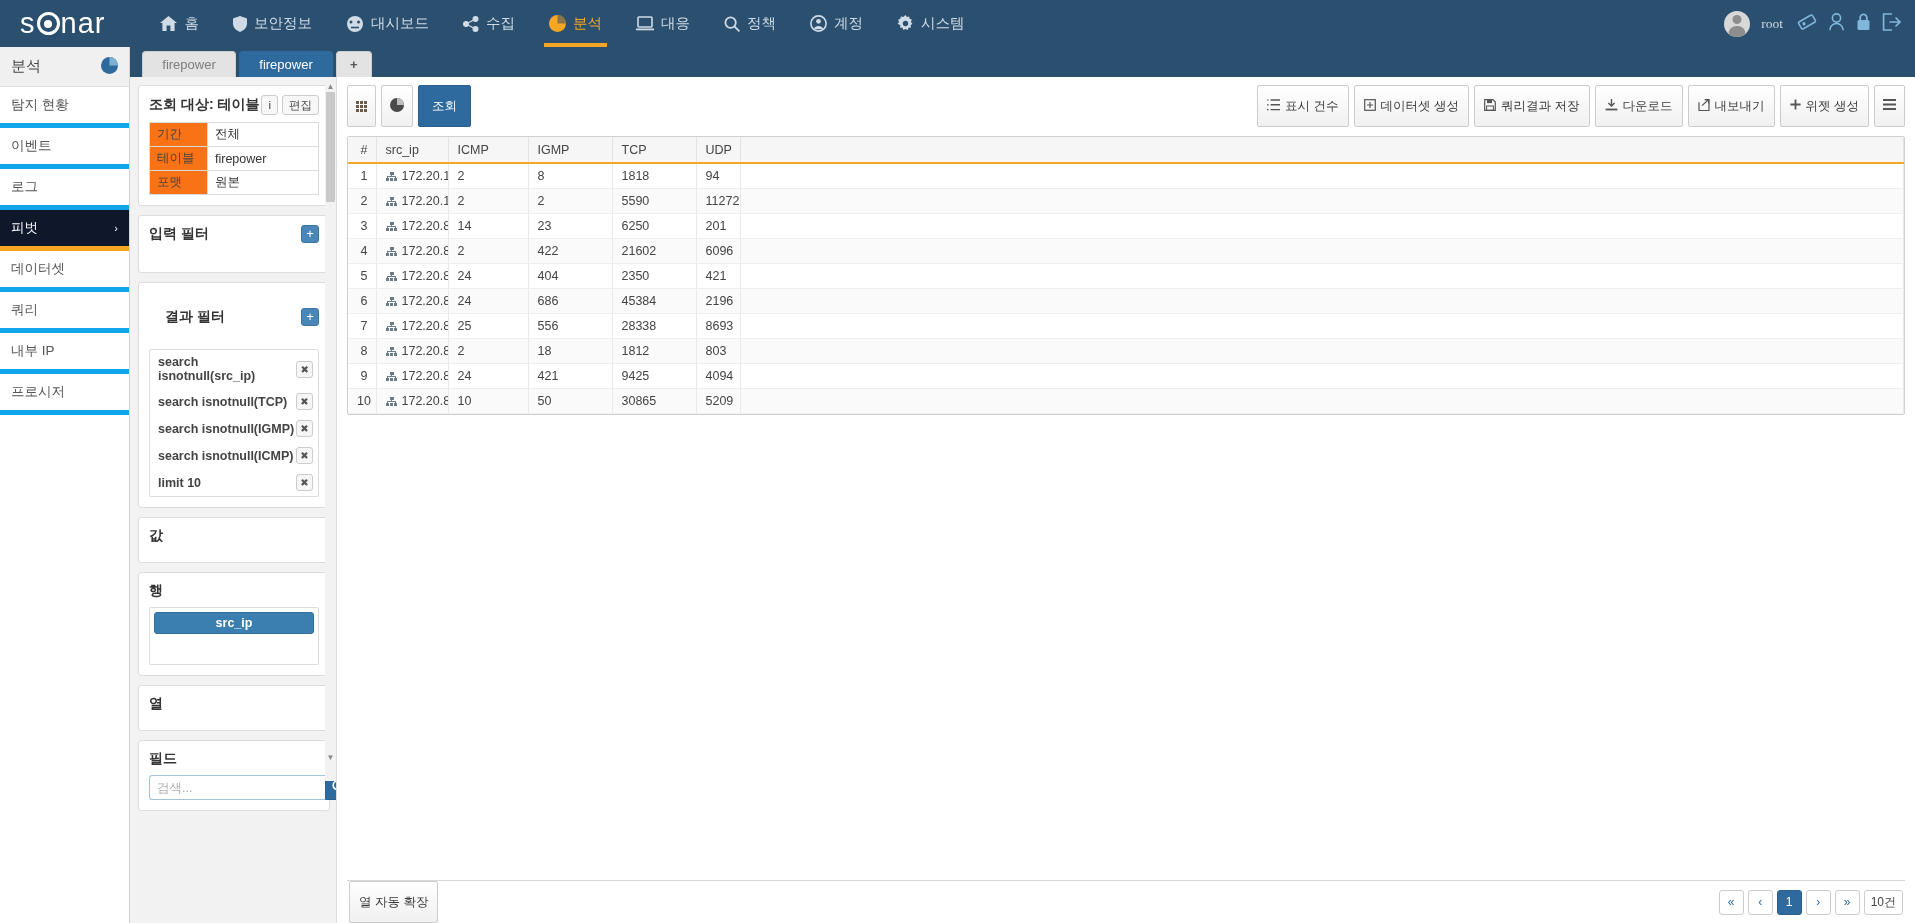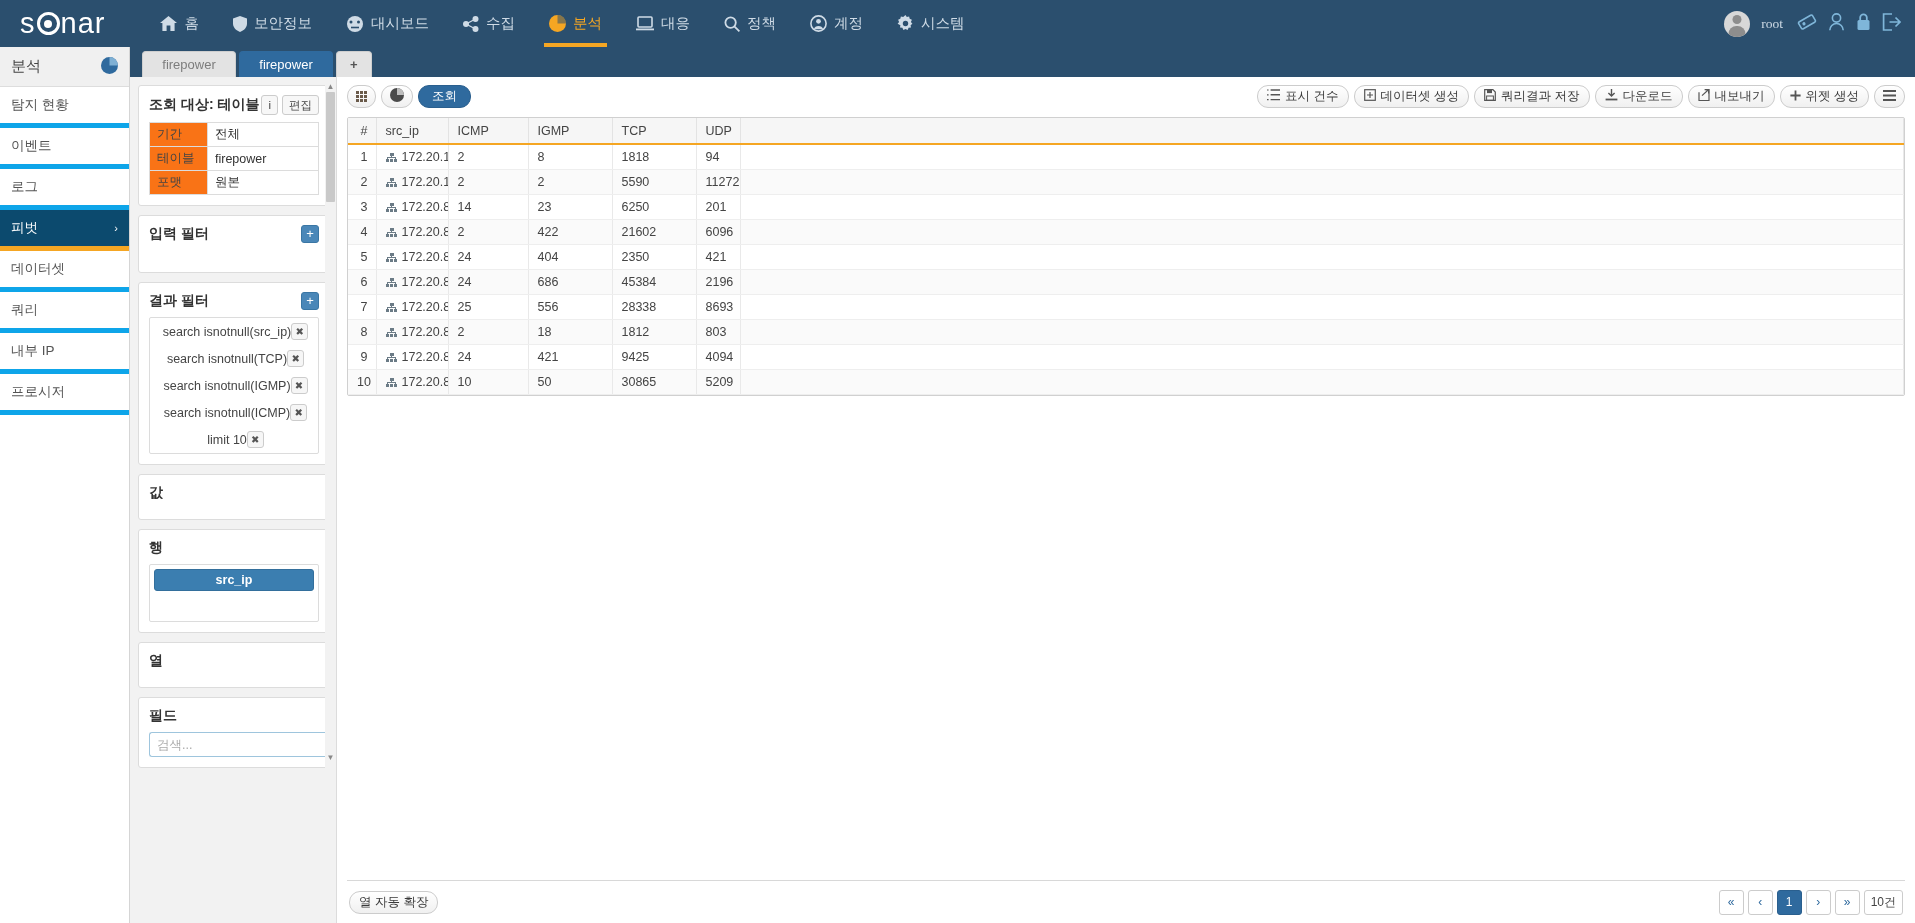--- a/index.html
+++ b/index.html
@@ -125,21 +125,21 @@
     display: flex;
     align-items: center;
     justify-content: space-between;
     padding: 0 11px;
     border-bottom: 5px solid #0ea5e9;
     font-size: 13.5px;
     color: #555;
     cursor: pointer;
   }
   .sb-item.active {
-    background: #0c4a6e;
+    background: #0f172a;
     color: #fff;
     border-bottom-color: #f5a623;
   }
   .sb-item .chev { font-size: 11px; }
 
   
   #content { flex: 1; display: flex; flex-direction: column; min-width: 0; }
 
   #tabbar {
     height: 30px;
@@ -226,24 +226,25 @@
   }
   table.kv { width: 100%; border-collapse: collapse; font-size: 12.5px; }
   table.kv td { border: 1px solid #dcdcdc; padding: 3px 7px; height: 20px; }
   table.kv td.k { background: #f97316; width: 58px; color: #444; }
   table.kv td.v { color: #333; }
 
   .filter-box { border: 1px solid #dcdcdc; border-radius: 2px; }
   .filter-row {
     display: flex;
     align-items: center;
-    justify-content: center;
+    justify-content: space-between;
     padding: 5px 5px 5px 8px;
     font-size: 12.5px;
     color: #444;
+    font-weight: bold;
   }
   .x-btn {
     width: 17px; height: 17px;
     border: 1px solid #ccc;
     background: #f6f6f6;
     border-radius: 3px;
     font-size: 10px;
     text-align: center;
     line-height: 15px;
     color: #555;
@@ -311,22 +312,22 @@
   #result { flex: 1; display: flex; flex-direction: column; min-width: 0; padding: 8px 10px 0 10px; }
   #toolbar {
     display: flex;
     align-items: center;
     gap: 5px;
     margin-bottom: 9px;
   }
   .tbtn {
     border: 1px solid #ccc;
     background: linear-gradient(#ffffff,#f0f0f0);
-    border-radius: 11px;
-    height: 23px;
+    border-radius: 2px;
+    height: 42px;
     padding: 0 9px;
     font-size: 12.5px;
     color: #3a3a3a;
     display: flex;
     align-items: center;
     gap: 5px;
     cursor: pointer;
     white-space: nowrap;
   }
   .tbtn.icon-only { padding: 0 8px; }
@@ -639,21 +640,21 @@
 
         <div class="card" style="padding-bottom:22px">
           <div class="card-head">
             <span class="card-title" style="margin:0">입력 필터</span>
             <span class="plus-btn">+</span>
           </div>
         </div>
 
         <div class="card">
           <div class="card-head">
-            <span class="card-title" style="margin:0">결과 필터</span>
+            <span class="card-title" style="margin:16px">결과 필터</span>
             <span class="plus-btn">+</span>
           </div>
           <div class="filter-box">
             <div class="filter-row">
               <span>search isnotnull(src_ip)</span>
               <span class="x-btn">✖</span>
             </div>
             <div class="filter-row">
               <span>search isnotnull(TCP)</span>
               <span class="x-btn">✖</span>

